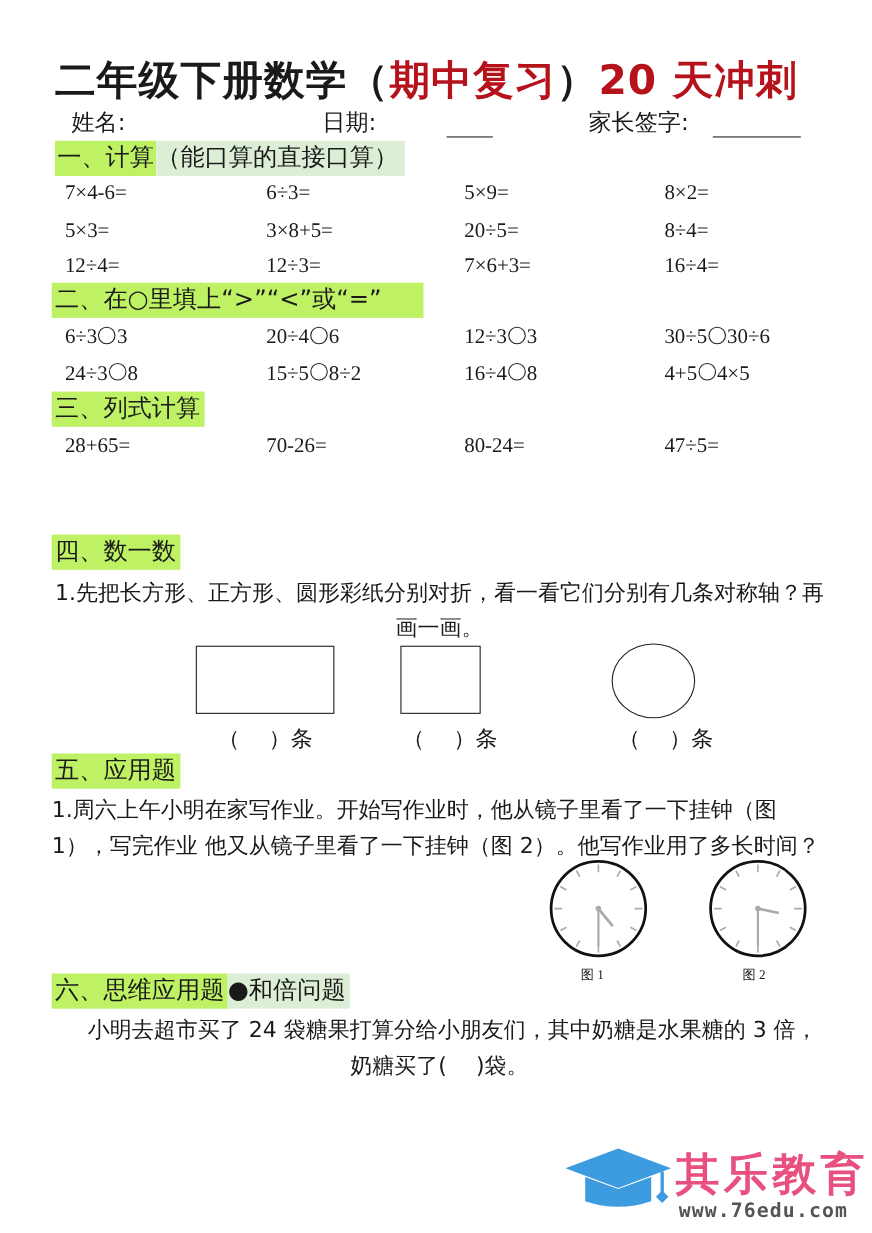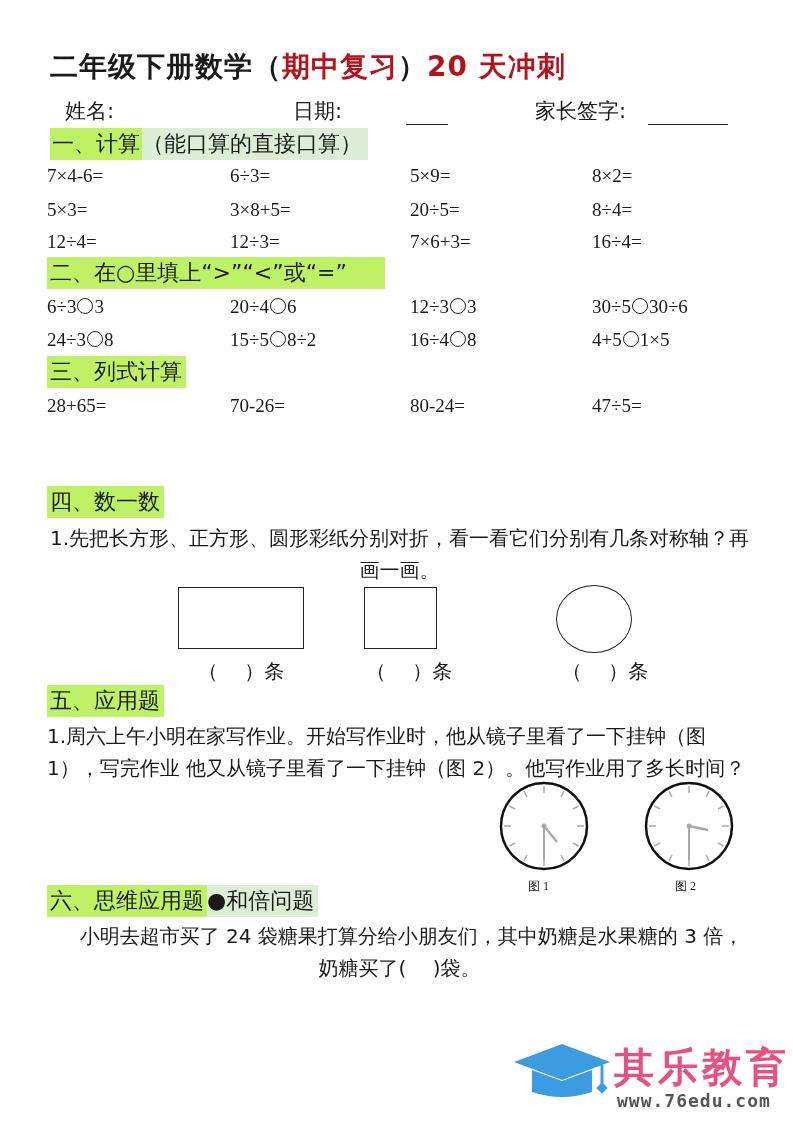--- a/index.html
+++ b/index.html
@@ -1,28 +1,28 @@
 <!DOCTYPE html>
 <html><head>
 <meta charset="utf-8">
 <style>
   html, body { margin:0; padding:0; background:#ffffff; }
   body { width:793px; height:1121px; position:relative; overflow:hidden;
          font-family:"DejaVu Serif", "Liberation Serif", serif; color:#1a1a1a; }
   .abs { position:absolute; }
-  .title { left:50px; top:48px; font-size:28px; font-weight:bold; letter-spacing:1px;
+  .title { left:50px; top:48px; font-size:37px; font-weight:bold; letter-spacing:1px;
            font-family:"DejaVu Sans", sans-serif; white-space:nowrap; }
   .title .red { color:#b5121b; }
   .info { top:97px; font-size:21px; white-space:nowrap; font-family:"DejaVu Sans", sans-serif; }
   .uline { display:inline-block; border-bottom:1.5px solid #222; vertical-align:bottom; margin-left:4px; }
   .sec { left:47px; height:32px; line-height:32px; font-size:22px; white-space:nowrap;
          font-family:"DejaVu Sans", sans-serif; padding:0 4px 0 3px; }
   .pink { background:#bef264; }
   .green { background:#dcefd6; }
-  .row { left:47px; width:720px; height:26px; font-size:19px; font-family:"Liberation Serif", serif; }
+  .row { left:59px; width:720px; height:26px; font-size:19px; font-family:"Liberation Serif", serif; }
   .cell { position:absolute; top:0; white-space:nowrap; }
   .circ { display:inline-block; width:14px; height:14px; border:1.6px solid #222; border-radius:50%;
           vertical-align:-1px; margin:0 1px; }
   .para { left:47px; width:705px; font-size:20px; line-height:32px; font-family:"DejaVu Sans", sans-serif; }
   .shape { border:1.6px solid #222; background:#fff; }
   .lbl { font-size:20px; white-space:nowrap; font-family:"DejaVu Sans", sans-serif; }
   .cap { font-size:12px; font-family:"Liberation Serif", serif; white-space:nowrap; }
   .logo-text { color:#e8507f; font-size:40px; font-weight:bold; font-family:"DejaVu Sans", sans-serif; letter-spacing:4px; }
   .logo-url { color:#555; font-size:18px; font-weight:bold; font-family:"DejaVu Sans Mono", monospace; letter-spacing:1px; }
 </style>
@@ -69,21 +69,21 @@
 <div class="abs row" style="top:296px;">
   <span class="cell" style="left:0"><span>6÷3</span><span class="circ"></span><span>3</span></span>
   <span class="cell" style="left:183px"><span>20÷4</span><span class="circ"></span><span>6</span></span>
   <span class="cell" style="left:363px"><span>12÷3</span><span class="circ"></span><span>3</span></span>
   <span class="cell" style="left:545px"><span>30÷5</span><span class="circ"></span><span>30÷6</span></span>
 </div>
 <div class="abs row" style="top:329px;">
   <span class="cell" style="left:0"><span>24÷3</span><span class="circ"></span><span>8</span></span>
   <span class="cell" style="left:183px"><span>15÷5</span><span class="circ"></span><span>8÷2</span></span>
   <span class="cell" style="left:363px"><span>16÷4</span><span class="circ"></span><span>8</span></span>
-  <span class="cell" style="left:545px"><span>4+5</span><span class="circ"></span><span>1×5</span></span>
+  <span class="cell" style="left:545px"><span>4+5</span><span class="circ"></span><span>4×5</span></span>
 </div>
 
 <div class="abs sec pink" style="top:356px;">三、列式计算</div>
 <div class="abs row" style="top:395px;">
   <span class="cell" style="left:0">28+65=</span>
   <span class="cell" style="left:183px">70-26=</span>
   <span class="cell" style="left:363px">80-24=</span>
   <span class="cell" style="left:545px">47÷5=</span>
 </div>
 

